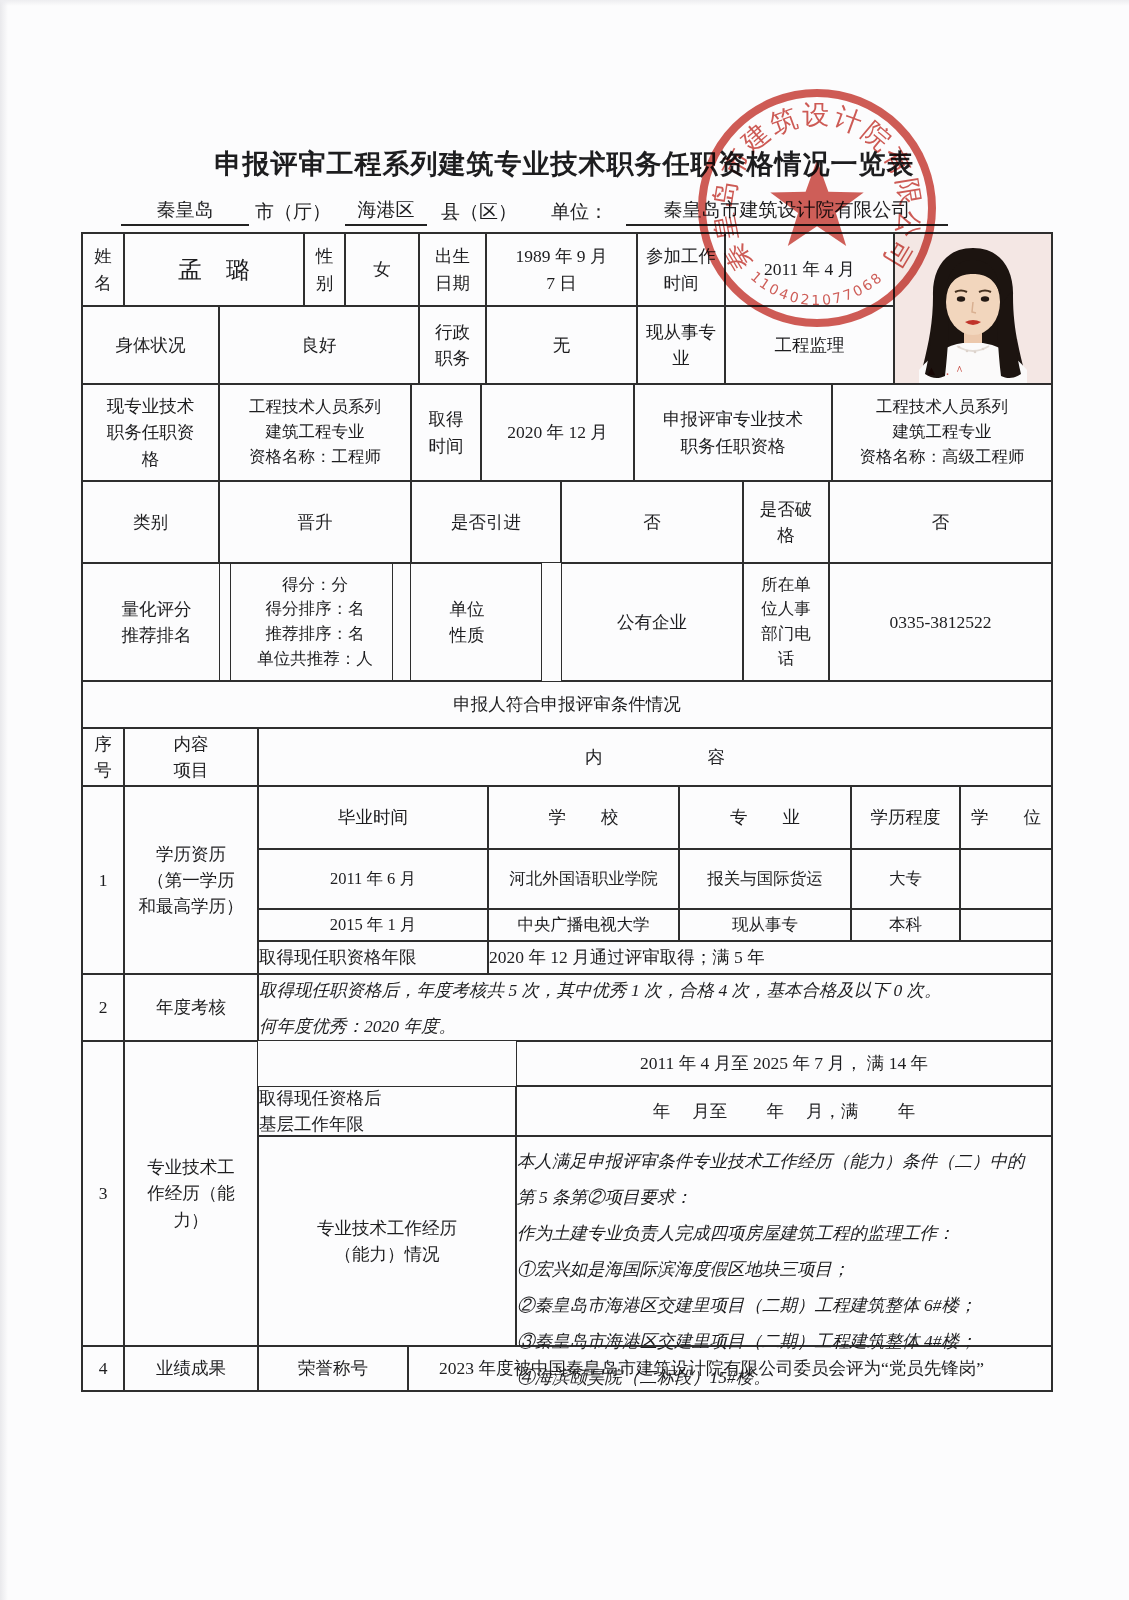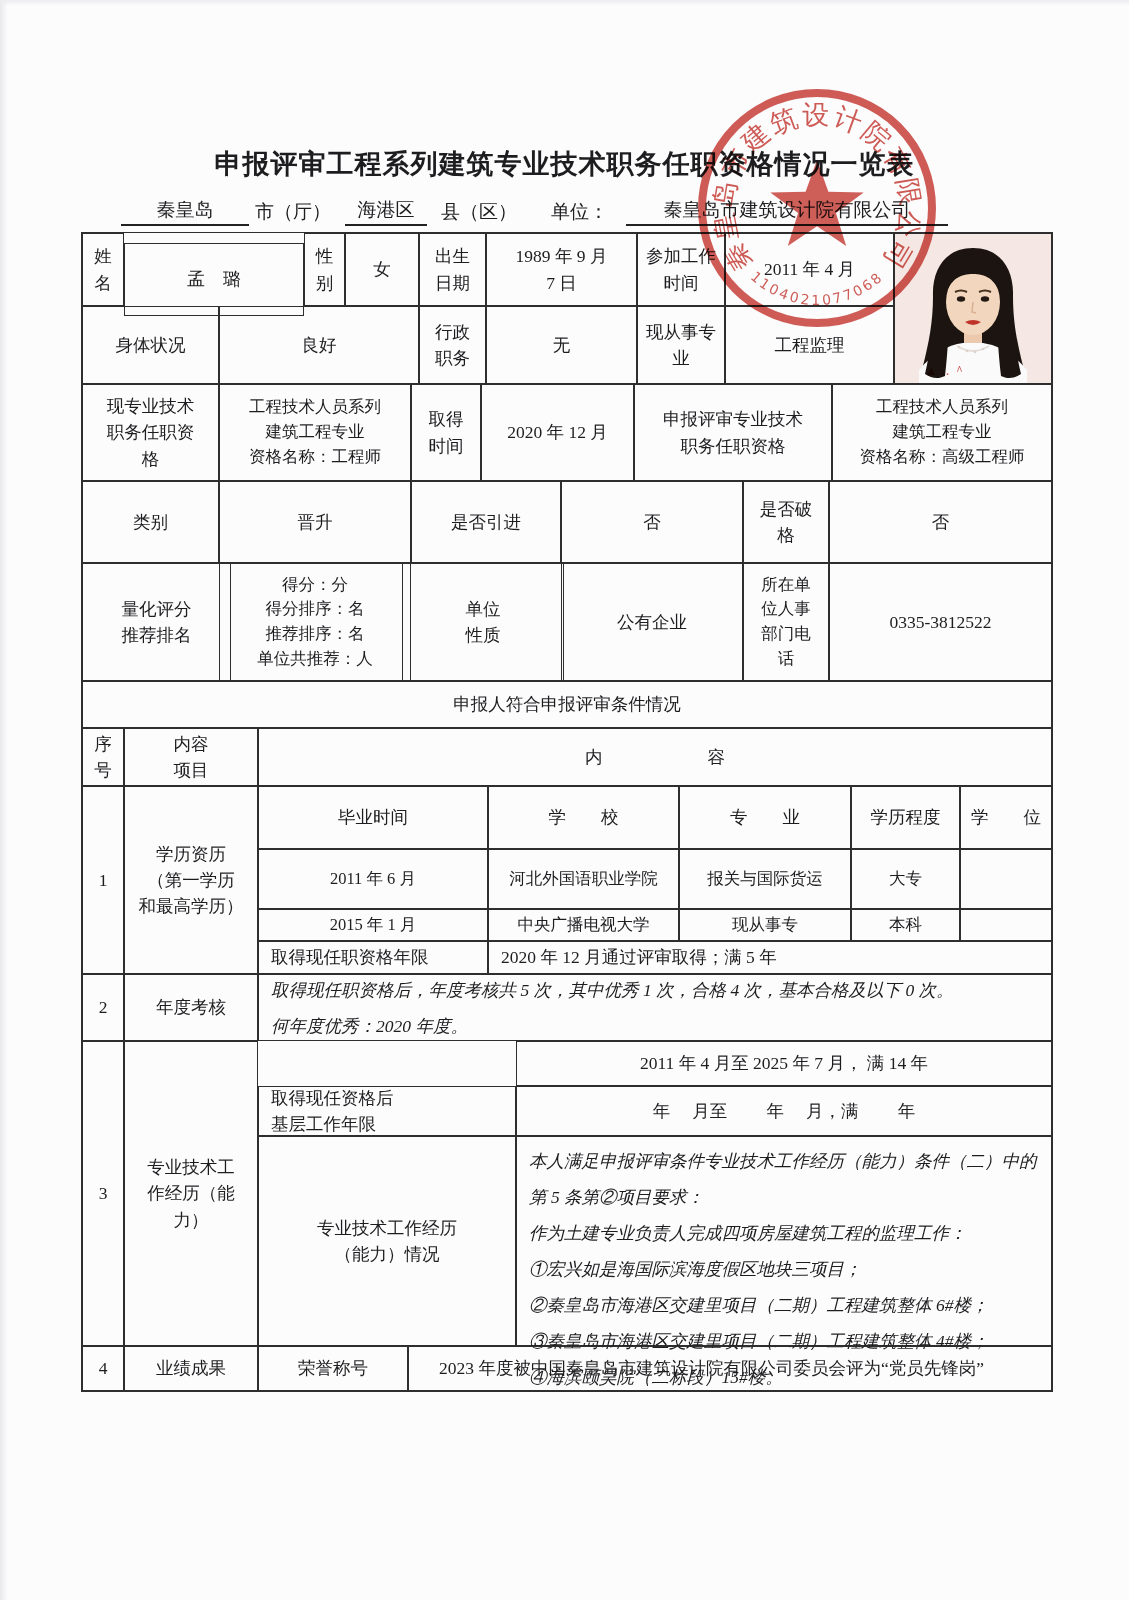--- a/index.html
+++ b/index.html
@@ -34,23 +34,23 @@
     border:1px solid #2e2e2e;box-sizing:content-box;
   }
   .cell{
     position:absolute;box-sizing:border-box;border:1px solid #2e2e2e;
     display:flex;align-items:center;justify-content:center;
     text-align:center;white-space:pre-line;
     font-size:17.5px;line-height:1.5;padding:2px 6px;background:transparent;
   }
   .cell.left{justify-content:flex-start;text-align:left;}
   .cell.s16{font-size:16.5px;}
-  .cell.big{font-size:18px;margin-top:10px;}
+  .cell.big{font-size:24px;}
   .cell.lh30{line-height:36px;font-style:italic;}
-  .cell.pad12{padding-left:12px;}
+  .cell.pad12{padding-left:0;}
 
   .seal{
     position:absolute;left:688px;top:79px;width:258px;height:258px;
     mix-blend-mode:multiply;opacity:.88;pointer-events:none;z-index:30;
   }
   .photo-wrap{overflow:hidden;padding:0;}
   .red-marks{position:absolute;left:925px;top:362px;z-index:31;color:#c43a30;
     font-size:13px;mix-blend-mode:multiply;opacity:.85;pointer-events:none;}
 </style>
 </head>
@@ -149,21 +149,21 @@
     <div class="cell" style="left:661px;top:248px;width:86px;height:82px">是否破
 格</div>
     <div class="cell" style="left:747px;top:248px;width:223px;height:82px">否</div>
 
     <div class="cell" style="left:0;top:330px;width:149px;height:118px">量化评分
 推荐排名</div>
     <div class="cell s16" style="left:137px;top:330px;width:192px;height:118px">得分：分
 得分排序：名
 推荐排序：名
 单位共推荐：人</div>
-    <div class="cell" style="left:320px;top:330px;width:162px;height:118px">单位
+    <div class="cell" style="left:310px;top:330px;width:150px;height:118px">单位
 性质</div>
     <div class="cell" style="left:479px;top:330px;width:182px;height:118px">公有企业</div>
     <div class="cell s16" style="left:661px;top:330px;width:86px;height:118px">所在单
 位人事
 部门电
 话</div>
     <div class="cell" style="left:747px;top:330px;width:223px;height:118px">0335-3812522</div>
 
     <div class="cell" style="left:0;top:448px;width:970px;height:47px">申报人符合申报评审条件情况</div>
 

